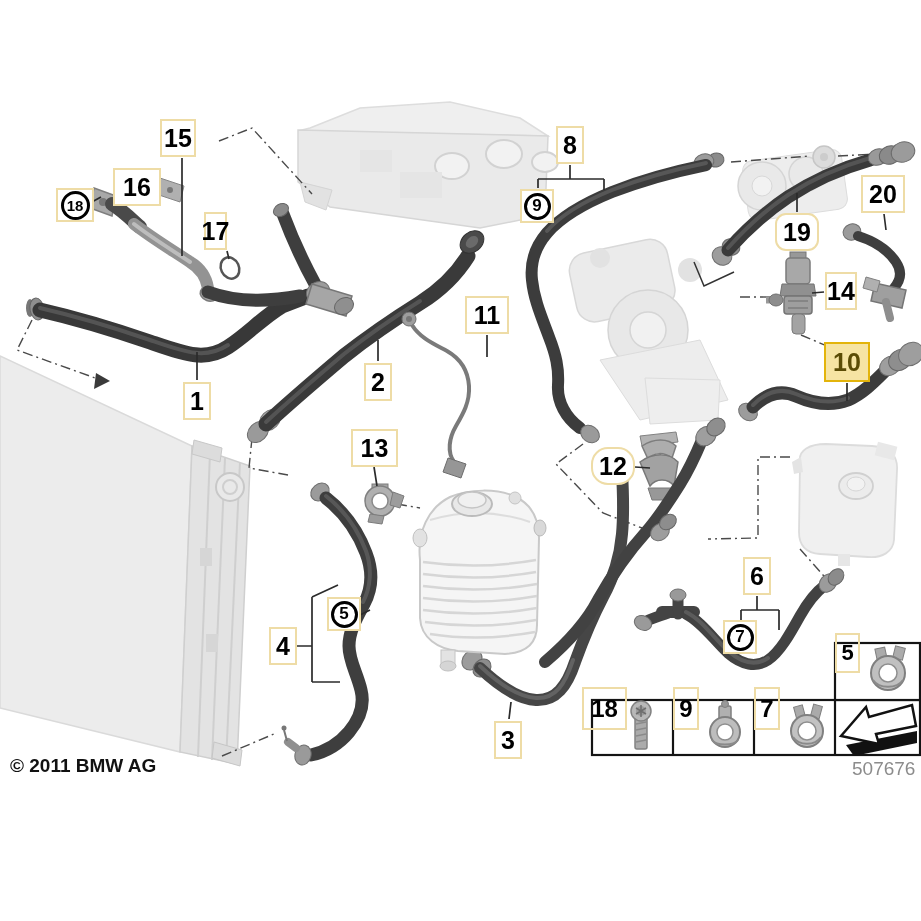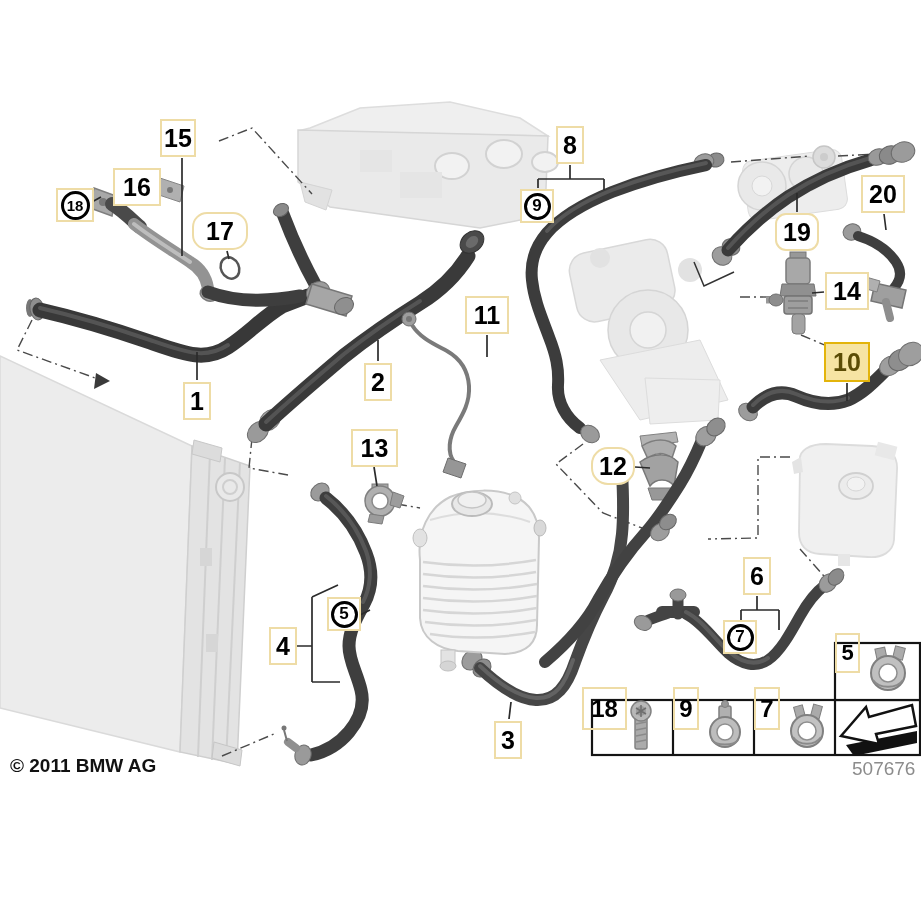--- a/index.html
+++ b/index.html
@@ -347,24 +347,24 @@
       <span class="ring">7</span>
     </div>
   <div class="co" style="left:556px;top:126px;width:28px;height:38px;">8</div>
   <div class="cc" style="left:520px;top:189px;width:34px;height:34px;">
       <span class="ring">9</span>
     </div>
   <div class="co hl" style="left:824px;top:342px;width:46px;height:40px;">10</div>
   <div class="co" style="left:465px;top:296px;width:44px;height:38px;">11</div>
   <div class="co" style="left:591px;top:447px;width:44px;height:38px;border-radius:17px;">12</div>
   <div class="co" style="left:351px;top:429px;width:47px;height:38px;">13</div>
-  <div class="co" style="left:825px;top:272px;width:44px;height:38px;">14</div>
+  <div class="co" style="left:825px;top:272px;width:32px;height:38px;">14</div>
   <div class="co" style="left:160px;top:119px;width:36px;height:38px;">15</div>
   <div class="co" style="left:113px;top:124px;width:48px;height:38px;margin-top:44px;">16</div>
-  <div class="co" style="left:192px;top:212px;width:56px;height:38px;border-radius:15px;">17</div>
+  <div class="co" style="left:204px;top:212px;width:23px;height:38px;">17</div>
   <div class="cc wide" style="left:56px;top:188px;width:38px;height:34px;">
       <span class="ring">18</span>
     </div>
   <div class="co" style="left:775px;top:213px;width:44px;height:38px;border-radius:11px;">19</div>
   <div class="co" style="left:861px;top:175px;width:44px;height:38px;">20</div>
 
   <div class="legnum" style="left:582px;top:687px;width:45px;height:43px;">18</div>
   <div class="legnum" style="left:673px;top:687px;width:26px;height:43px;">9</div>
   <div class="legnum" style="left:754px;top:687px;width:26px;height:43px;">7</div>
   <div class="legnum" style="left:835px;top:633px;width:25px;height:40px;font-size:22px;">5</div>

